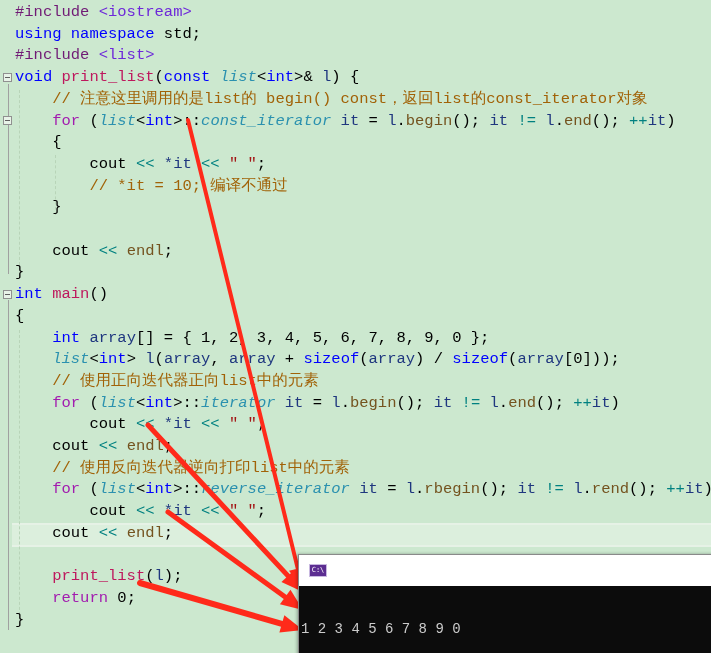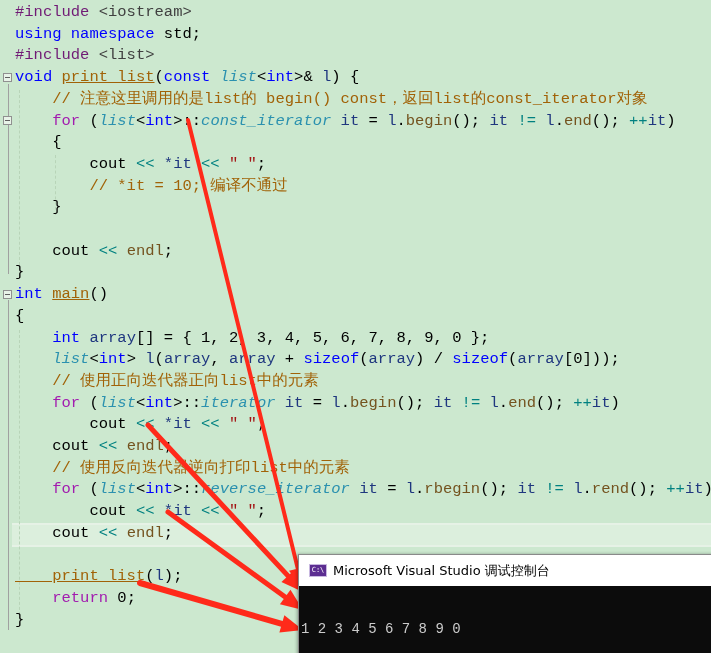--- a/index.html
+++ b/index.html
@@ -27,24 +27,24 @@
     font-size:15.5px; white-space:pre; color:#000;
   }
   .cur-line {
     position:absolute; left:12px; width:699px; height:20px;
     background:#dcefdd; border-top:2px solid #e6f2e6; border-bottom:2px solid #e6f2e6;
   }
   .kw { color:#0000ff; }
   .kw2 { color:#a21caf; }
   .pp { color:#701a75; }
   .str { color:#a31515; }
-  .inc { color:#404040; }
+  .inc { color:#6d28d9; }
   .cm { color:#a16207; }
   .ty { color:#2b91af;font-style:italic; }
-  .fn { color:#a16207;text-decoration:underline; }
+  .fn { color:#be185d; }
   .var { color:#1f377f; }
   .op { color:#008080; }
   .mem { color:#74531f; }
 
   .console {
     position:absolute; left:298px; top:554px; width:420px; height:110px;
     background:#0c0c0c; border:1px solid #8a8a8a;
     box-shadow: -1px 0 3px rgba(0,0,0,0.3);
   }
   .console-title {
@@ -123,20 +123,19 @@
       <line x1="168" y1="512" x2="285.1964073521157" y2="597.0759105222766" stroke="#ff2a1a" stroke-width="5" stroke-linecap="round"></line>
       <polygon points="303,610 279.9092798385016,604.3591984236838 290.48353486572984,589.7926226208693" fill="#ff2a1a"></polygon>
       <line x1="140" y1="583" x2="281.86121697233375" y2="623.9047680840472" stroke="#ff2a1a" stroke-width="6" stroke-linecap="round"></line>
       <polygon points="303,630 279.36771300671666,632.5524520499107 284.35472093795084,615.2570841181837" fill="#ff2a1a"></polygon>
     </g>
 </svg>
 
 <div class="console">
   <div class="console-title">
     <span class="console-icon">C:\</span>
-    <span>Microsoft Visual Studio 调试控制台</span>
   </div>
   <div class="console-body">
     <div>1 2 3 4 5 6 7 8 9 0</div>
     
     
   </div>
 </div>
 
 </body></html>

